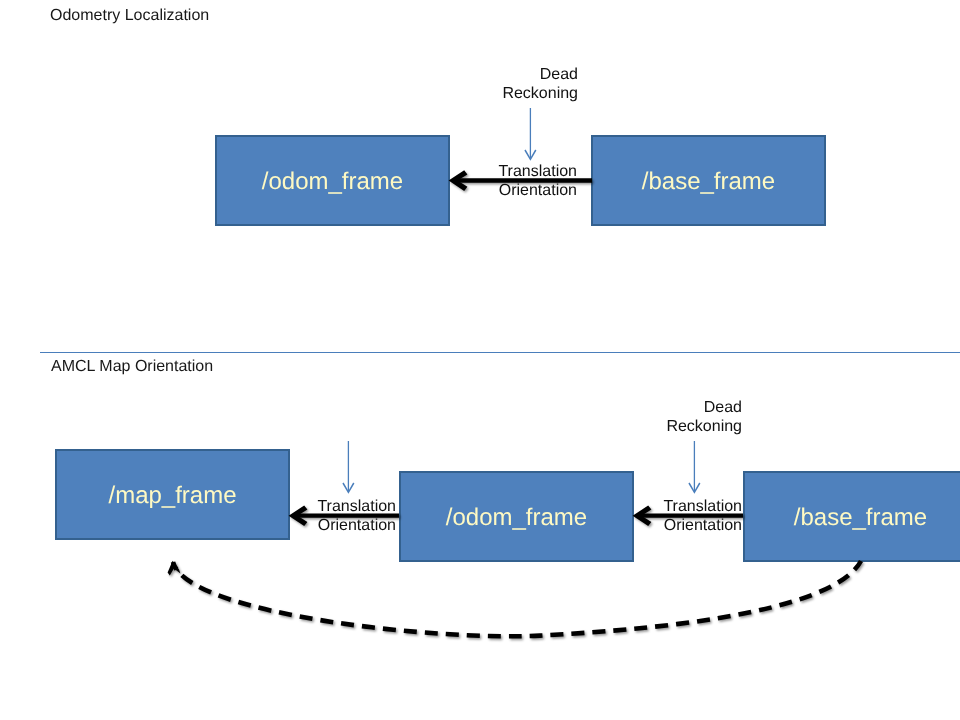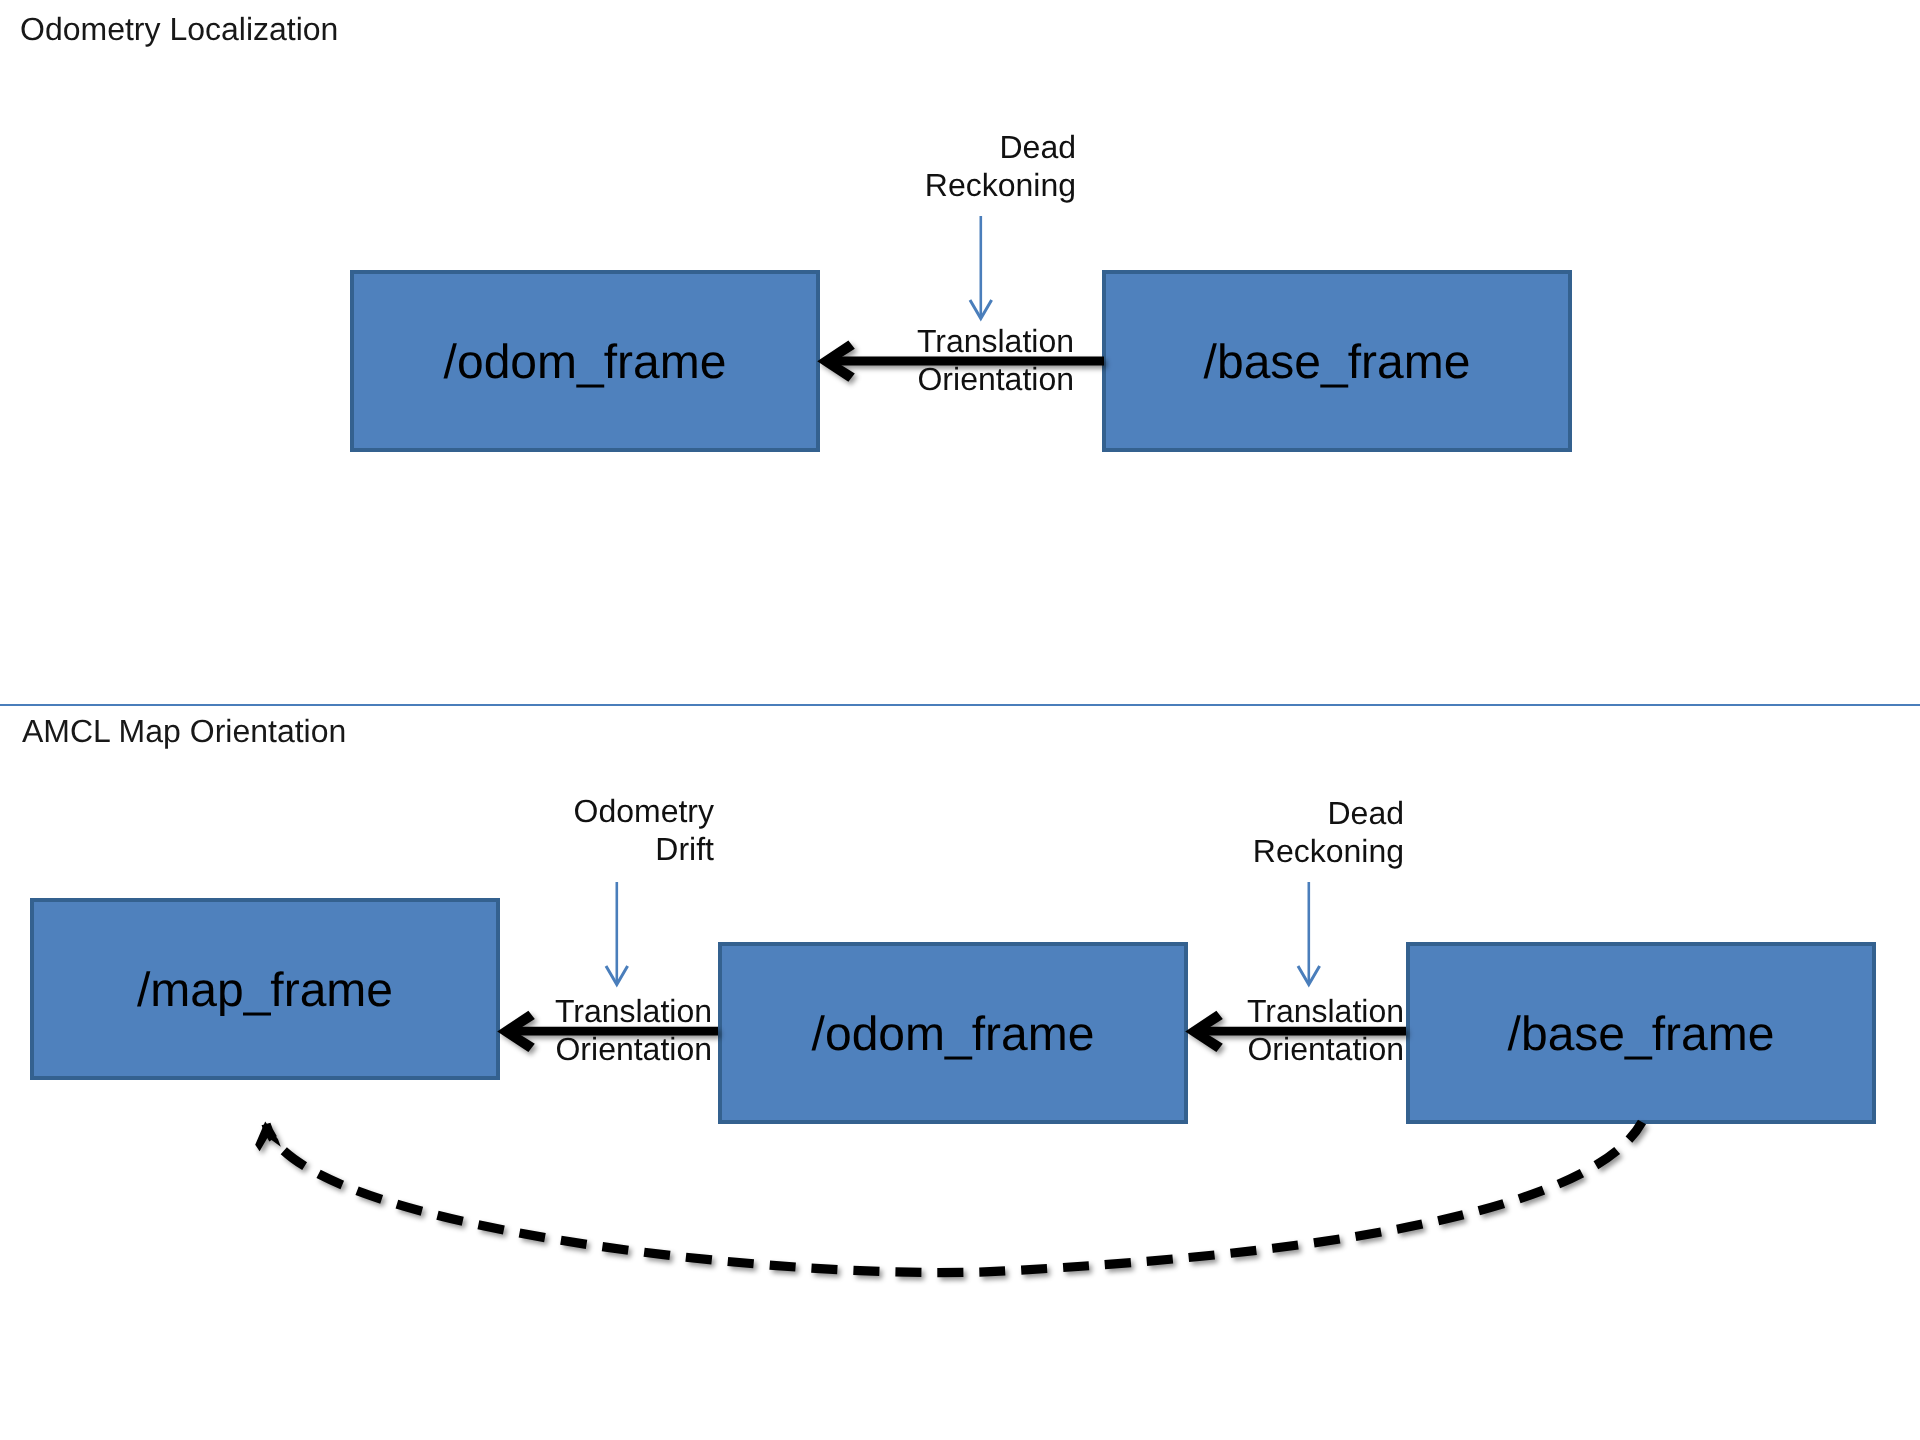--- a/index.html
+++ b/index.html
@@ -1,23 +1,23 @@
 <!DOCTYPE html>
 <html><head>
 <meta charset="utf-8">
 <title>Odometry Localization Diagram</title>
 <style>
   html,body{margin:0;padding:0;}
   *{-webkit-font-smoothing:antialiased;text-rendering:geometricPrecision;}
   body{width:960px;height:720px;background:#ffffff;font-family:"Liberation Sans",sans-serif;overflow:hidden;}
-  #root{position:relative;width:766px;height:720px;}
+  #root{position:relative;width:766px;height:720px;margin-left:40px;}
   .sec-title{position:absolute;font-size:16px;color:#181818;white-space:nowrap;}
   .divider{position:absolute;height:1.5px;background:#4a7ebb;}
   .box{position:absolute;box-sizing:border-box;background:#4f81bd;border:2px solid #34618f;
-       display:flex;align-items:center;justify-content:center;color:#000000;}
+       display:flex;align-items:center;justify-content:center;color:#fef9c3;}
   .box .lbl{font-size:24px;position:relative;top:1px;}
   svg.overlay{position:absolute;left:0;top:0;width:960px;height:720px;pointer-events:none;}
   .cap{position:absolute;font-size:16px;color:#111;text-align:right;white-space:nowrap;line-height:19px;}
 </style>
 </head>
 <body>
 
 <div id="root">
 
   <div class="sec-title" style="left:10px;top:7px;">Odometry Localization</div>
@@ -84,24 +84,20 @@
     </g>
   </svg>
 
   <div class="cap" style="left:438px;top:65px;width:100px;">
     <div>Dead</div>
     <div>Reckoning</div>
   </div>
   <div class="cap" style="left:437px;top:162px;width:100px;">Translation</div>
   <div class="cap" style="left:437px;top:181px;width:100px;">Orientation</div>
 
-  <div class="cap" style="left:257px;top:397px;width:100px;">
-    <div>Odometry</div>
-    <div>Drift</div>
-  </div>
   <div class="cap" style="left:256px;top:497px;width:100px;">Translation</div>
   <div class="cap" style="left:256px;top:516px;width:100px;">Orientation</div>
 
   <div class="cap" style="left:602px;top:398px;width:100px;">
     <div>Dead</div>
     <div>Reckoning</div>
   </div>
   <div class="cap" style="left:602px;top:497px;width:100px;">Translation</div>
   <div class="cap" style="left:602px;top:516px;width:100px;">Orientation</div>
 

